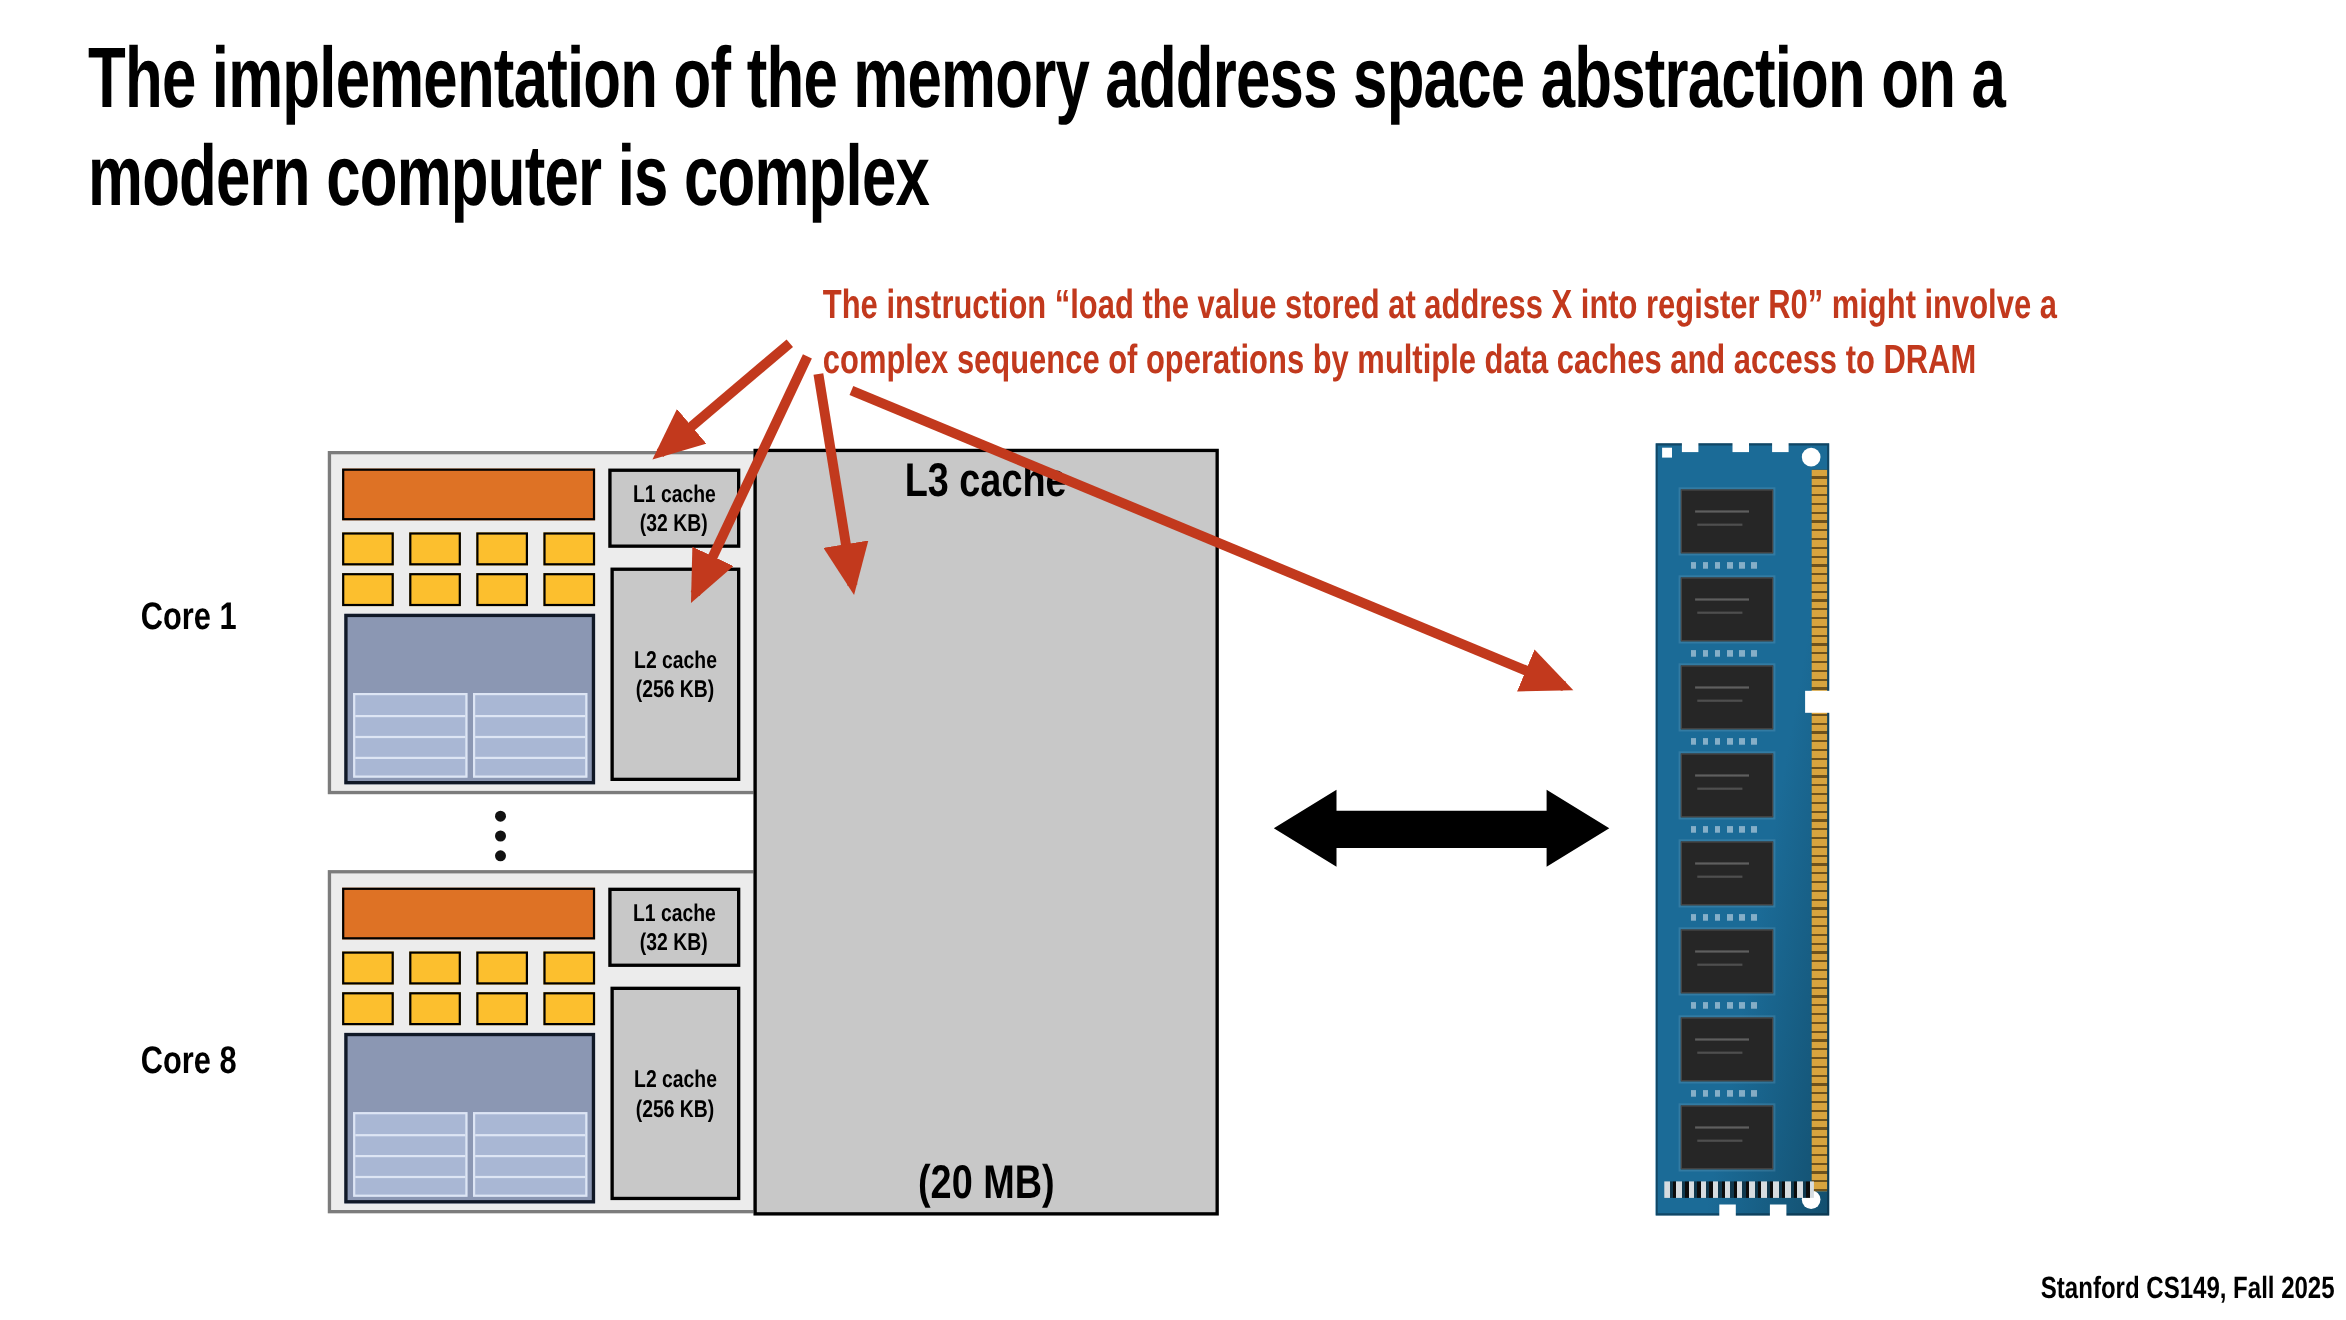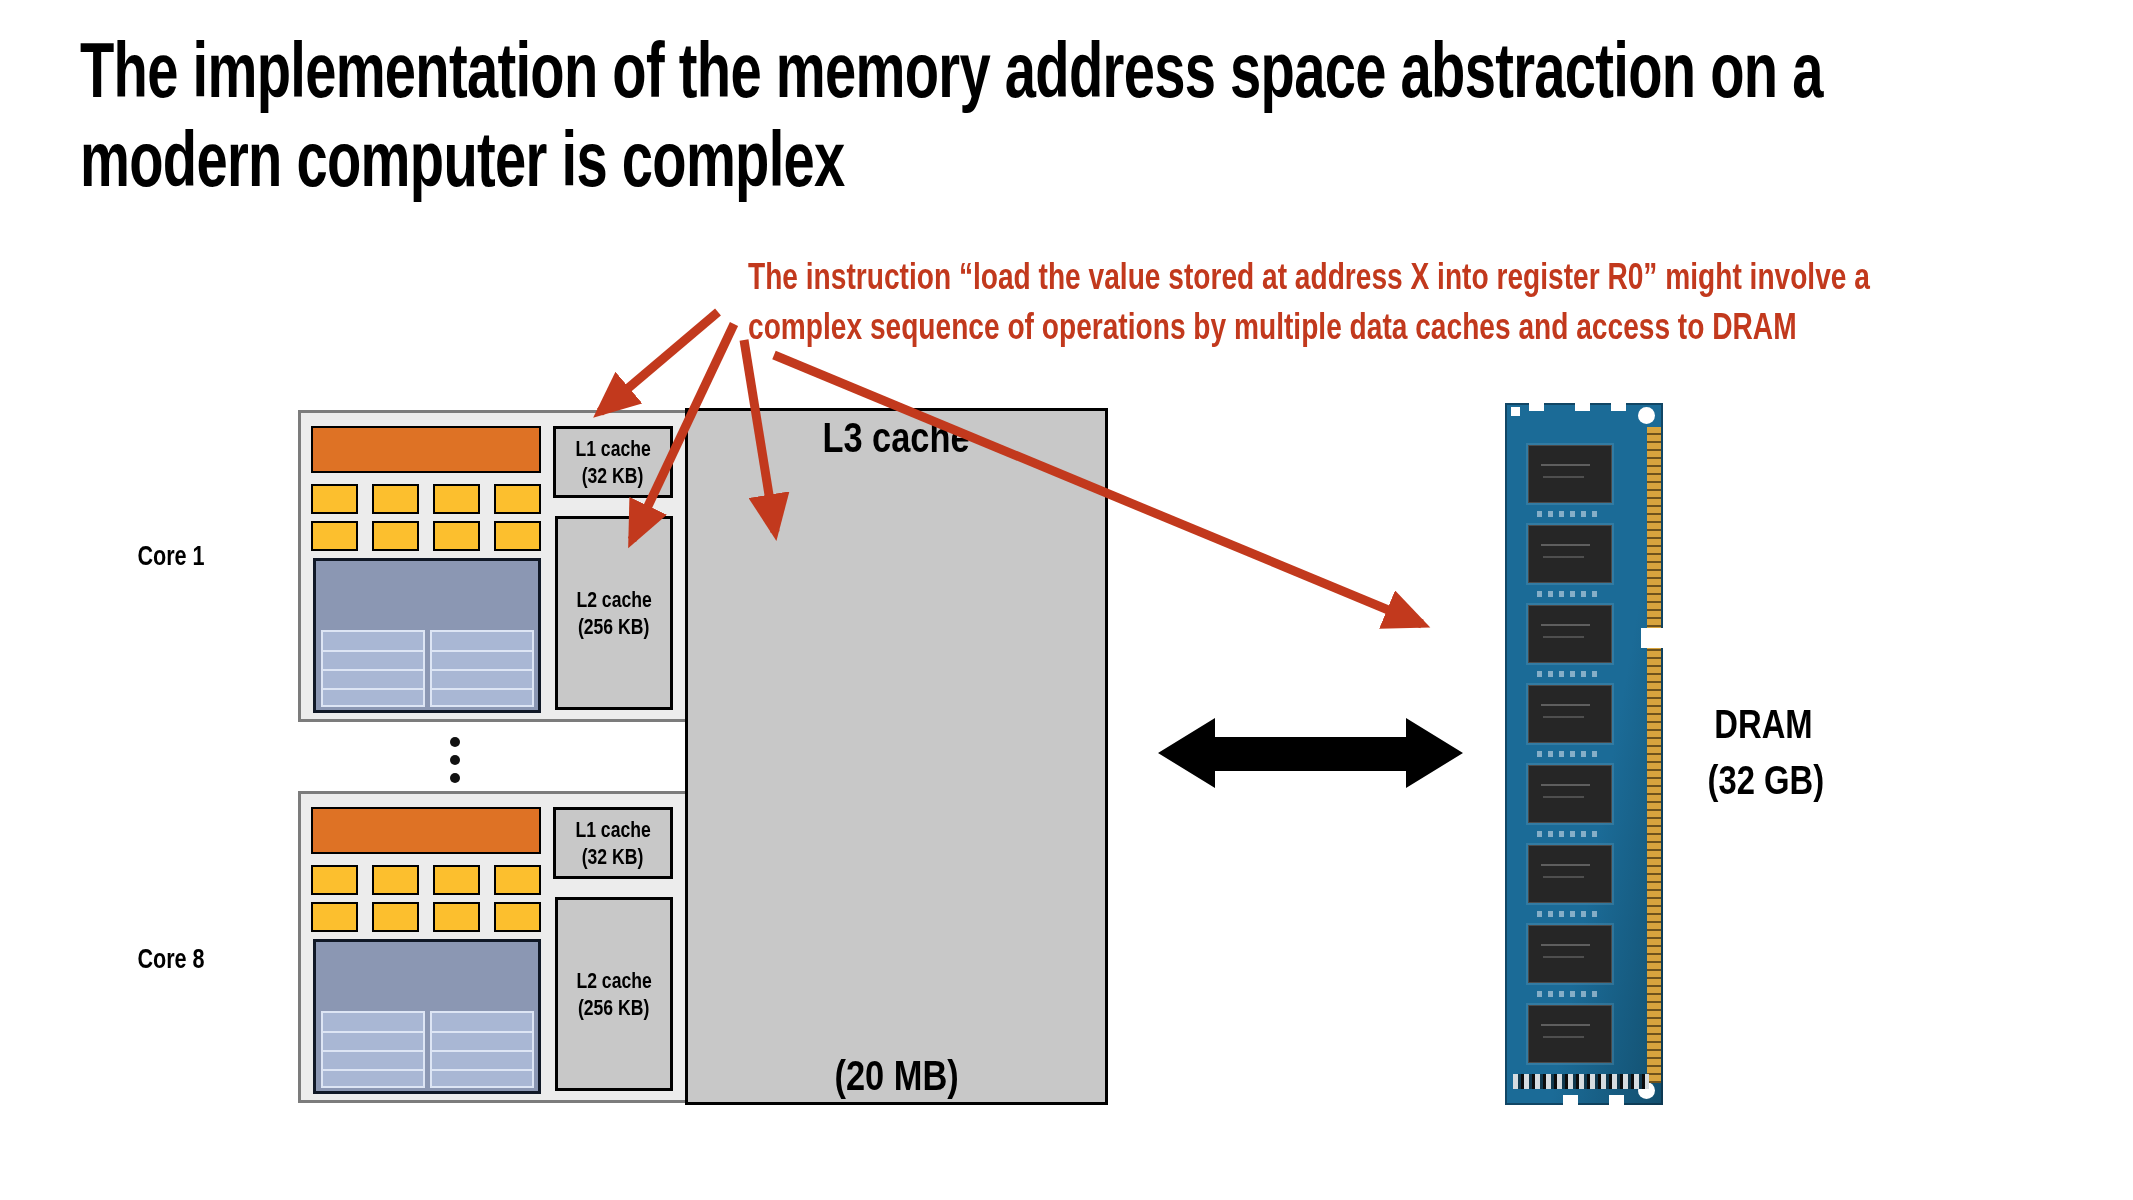--- a/index.html
+++ b/index.html
@@ -13,21 +13,21 @@
   .cond-r{display:inline-block;transform:scaleX(0.78);transform-origin:right top;white-space:nowrap;}
 
   
   #title{left:80px;top:26px;font-size:78px;font-weight:bold;line-height:89px;letter-spacing:-1px;}
 
   
   #annotation{left:748px;top:252px;font-size:37px;font-weight:bold;line-height:50px;color:var(--red);}
 
   
   .core-box{width:390px;height:312px;background:var(--core_bg);border:3px solid var(--core_border);box-sizing:border-box;margin-left:40px;}
-  .core-label{width:160px;text-align:center;font-size:27px;font-weight:bold;}
+  .core-label{width:160px;text-align:center;font-size:35px;font-weight:bold;}
   .orange-bar{left:10px;top:13px;width:230px;height:47px;background:var(--orange);border:2.5px solid #000;box-sizing:border-box;}
   .ybox{width:47px;height:30px;background:var(--yellow);border:2.5px solid #000;box-sizing:border-box;}
   .blue-box{left:12px;top:145px;width:228px;height:155px;background:var(--blue_unit);border:3px solid #101826;box-sizing:border-box;}
   .reg-box{top:69px;width:104px;height:77px;border:2px solid var(--blue_unit_line);background:var(--blue_unit_light);box-sizing:border-box;
     background-image:linear-gradient(var(--blue_unit_line),var(--blue_unit_line)),linear-gradient(var(--blue_unit_line),var(--blue_unit_line)),linear-gradient(var(--blue_unit_line),var(--blue_unit_line));
     background-size:100% 2px,100% 2px,100% 2px;background-position:0 18px,0 37px,0 56px;background-repeat:no-repeat;}
   .cache-box{background:var(--gray_cache);border:3px solid #000;box-sizing:border-box;display:flex;flex-direction:column;align-items:center;justify-content:center;}
   .cache-label{font-size:22px;font-weight:bold;line-height:27px;text-align:center;}
   .l1-pos{left:252px;top:13px;width:120px;height:72px;}
   .l2-pos{left:254px;top:103px;width:118px;height:194px;}
@@ -154,25 +154,24 @@
     <div class="gap-dash" style="top:268px;"></div>
     <div class="gap-dash" style="top:348px;"></div>
     <div class="gap-dash" style="top:428px;"></div>
     <div class="gap-dash" style="top:508px;"></div>
     <div class="gap-dash" style="top:588px;"></div>
     <div class="bottom-row"></div>
     <div class="notch-bot" style="left:58px;"></div>
     <div class="notch-bot" style="left:104px;"></div>
   </div>
 
-  <div class="abs" id="dram-label">
-    <div><span class="cond-c">DRAM</span></div>
-    <div><span class="cond-c">(32 GB)</span></div>
+
+  <div class="abs" id="footer">
+    <span class="cond-r">Stanford CS149, Fall 2025</span>
   </div>
-
 
   <svg class="abs" id="overlay" viewBox="0 0 2133 1200" xmlns="http://www.w3.org/2000/svg">
     <defs>
       <marker id="rh" markerWidth="5.4" markerHeight="4.6" refX="4.2" refY="2.3" orient="auto" markerUnits="strokeWidth">
         <path class="red-head" d="M0,0 L5.2,2.3 L0,4.6 Z"></path>
       </marker>
     </defs>
 
     <line class="red-arrow" x1="718" y1="312" x2="600" y2="412" marker-end="url(#rh)"></line>
     <line class="red-arrow" x1="734" y1="324" x2="632" y2="540" marker-end="url(#rh)"></line>

